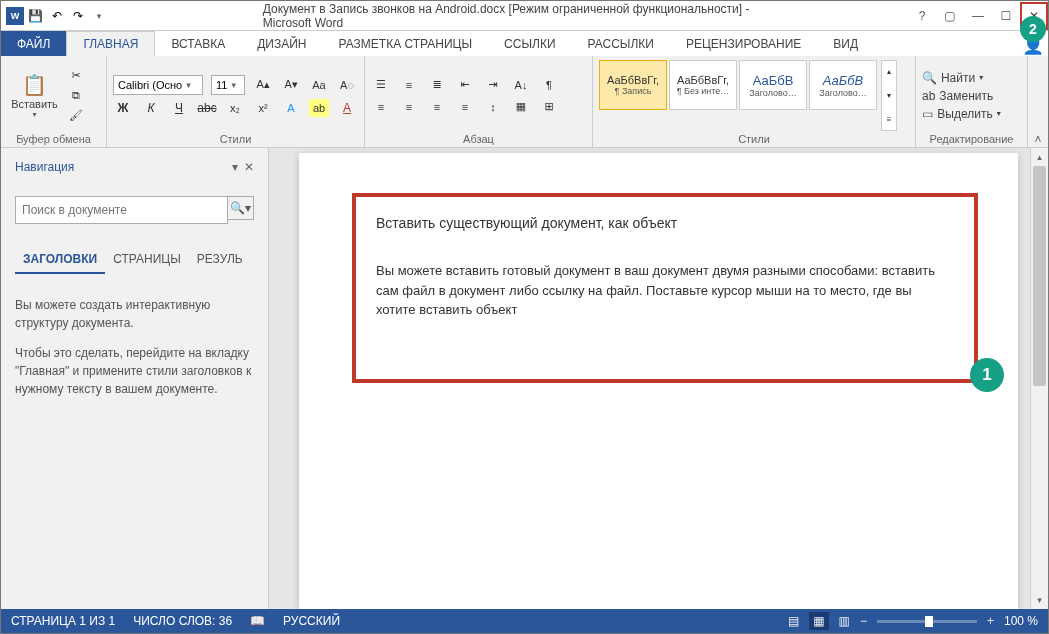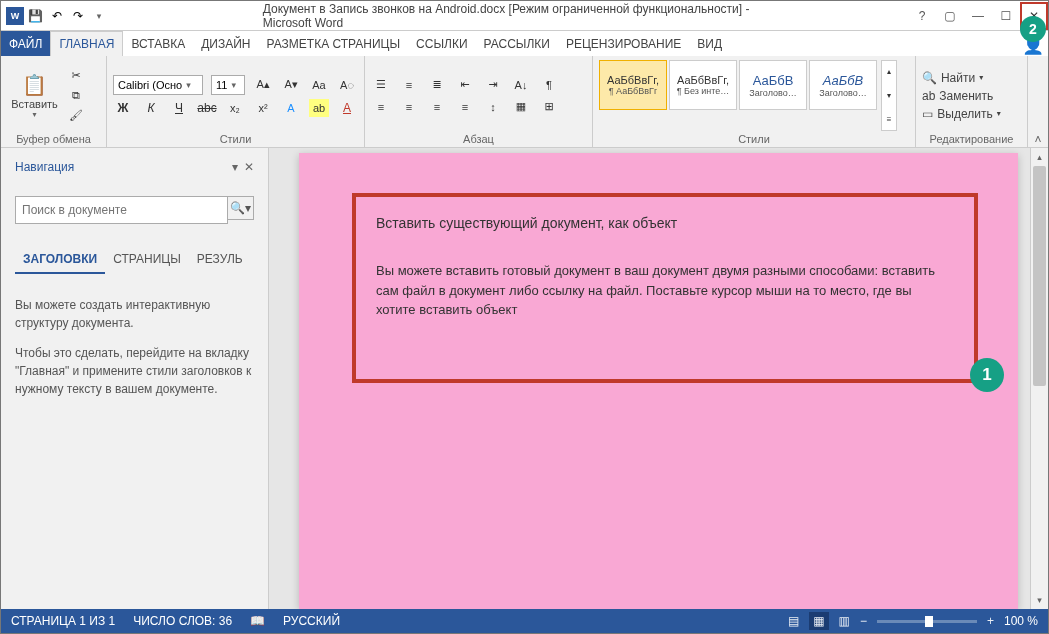--- a/index.html
+++ b/index.html
@@ -8,21 +8,21 @@
 .qat{display:flex;align-items:center;gap:3px;padding-left:5px}
 .qat-icon{width:18px;height:18px;display:flex;align-items:center;justify-content:center;cursor:pointer}
 .word-icon{width:18px;height:18px;background:#2b579a;color:#fff;font-size:9px;font-weight:bold;display:flex;align-items:center;justify-content:center}
 .title-text{position:absolute;left:50%;transform:translateX(-50%);color:#444;font-size:12px}
 .win-controls{margin-left:auto;display:flex;align-items:center}
 .win-btn{width:28px;height:28px;display:flex;align-items:center;justify-content:center;cursor:pointer;color:#555}
 .win-btn.close{border:2px solid #c0392b;color:#333}
 .badge-2{position:absolute;right:2px;top:15px;width:26px;height:26px;border-radius:50%;background:#16a085;color:#fff;display:flex;align-items:center;justify-content:center;font-size:14px;font-weight:bold;z-index:10}
 .user-icon{width:28px;height:28px;display:flex;align-items:center;justify-content:center;color:#ccc;font-size:18px}
 .ribbon-tabs{height:25px;background:#fff;display:flex;align-items:stretch}
-.rtab{padding:0 8px;display:flex;align-items:center;font-size:12px;color:#444;cursor:pointer;text-transform:uppercase}
+.rtab{padding:0 16px;display:flex;align-items:center;font-size:12px;color:#444;cursor:pointer;text-transform:uppercase}
 .rtab.file{background:#2b579a;color:#fff}
 .rtab.active{background:#f1f1f1;color:#2b579a;border-top:1px solid #ccc;border-left:1px solid #ccc;border-right:1px solid #ccc}
 .ribbon{height:92px;background:#f1f1f1;display:flex;border-bottom:1px solid #ccc}
 .rgroup{border-right:1px solid #ccc;display:flex;flex-direction:column;justify-content:space-between;padding:4px 6px 2px 6px}
 .rgroup-body{display:flex;gap:4px;flex:1}
 .rgroup-label{font-size:11px;color:#666;text-align:center;padding-top:2px}
 .big-btn{display:flex;flex-direction:column;align-items:center;justify-content:center;width:55px;cursor:pointer}
 .big-btn .ico{width:26px;height:26px;display:flex;align-items:center;justify-content:center;font-size:20px}
 .big-btn .lbl{font-size:11px;color:#444}
 .vstack{display:flex;flex-direction:column;gap:2px;justify-content:center}
@@ -43,21 +43,21 @@
 .nav-title-controls{display:flex;gap:6px;color:#666;font-size:12px}
 .nav-search{display:flex}
 .nav-search input{flex:1;height:24px;border:1px solid #ababab;padding:13px 6px;font-size:12px;outline:none}
 .nav-search-btn{width:26px;height:24px;border:1px solid #ababab;border-left:none;display:flex;align-items:center;justify-content:center;cursor:pointer;color:#555}
 .nav-tabs{display:flex;gap:0}
 .nav-tab{padding:6px 8px;font-size:12px;color:#555;cursor:pointer}
 .nav-tab.active{color:#2b579a;font-weight:bold;border-bottom:2px solid #2b579a}
 .nav-help{font-size:12px;color:#555;line-height:1.5}
 .nav-help p{margin-bottom:12px}
 .docarea{flex:1;background:#e6e6e6;position:relative;overflow:hidden}
-.page{position:absolute;left:30px;top:5px;right:30px;bottom:0;background:#f9a8d4;box-shadow:0 2px 8px rgba(0,0,0,0.2)}
+.page{position:absolute;left:30px;top:5px;right:30px;bottom:0;background:#ffffff;box-shadow:0 2px 8px rgba(0,0,0,0.2)}
 .highlight-box{position:absolute;left:53px;top:40px;right:40px;height:190px;border:4px solid #c0392b;padding:18px 20px}
 .doc-h{font-size:14px;color:#333;margin-bottom:30px}
 .doc-p{font-size:13px;color:#333;line-height:1.5}
 .badge-1{position:absolute;right:44px;top:210px;width:34px;height:34px;border-radius:50%;background:#16a085;color:#fff;display:flex;align-items:center;justify-content:center;font-size:17px;font-weight:bold;z-index:5}
 .vscroll{position:absolute;right:0;top:0;bottom:0;width:18px;background:#f1f1f1;border-left:1px solid #ccc;display:flex;flex-direction:column}
 .sc-btn{height:18px;display:flex;align-items:center;justify-content:center;color:#666;cursor:pointer;font-size:9px}
 .sc-track{flex:1;position:relative}
 .sc-thumb{position:absolute;left:2px;right:2px;top:0;height:220px;background:#c4c4c4;border-radius:2px}
 .statusbar{height:24px;background:#2b579a;color:#fff;display:flex;align-items:center;padding:0 10px;font-size:11px;gap:18px}
 .sb-right{margin-left:auto;display:flex;align-items:center;gap:10px}
@@ -176,21 +176,21 @@
       </div>
     </div>
     <div class="rgroup-label">Абзац</div>
   </div>
 
   <div class="rgroup" style="flex:1">
     <div class="rgroup-body">
       <div class="style-gallery">
         <div class="style-item active">
           <div class="style-sample">АаБбВвГг,</div>
-          <div class="style-name">¶ АаБбВвГг</div>
+          <div class="style-name">¶ Запись</div>
         </div>
         <div class="style-item">
           <div class="style-sample">АаБбВвГг,</div>
           <div class="style-name">¶ Без инте…</div>
         </div>
         <div class="style-item">
           <div class="style-sample" style="color:#2b579a;font-size:13px">АаБбВ</div>
           <div class="style-name">Заголово…</div>
         </div>
         <div class="style-item">

